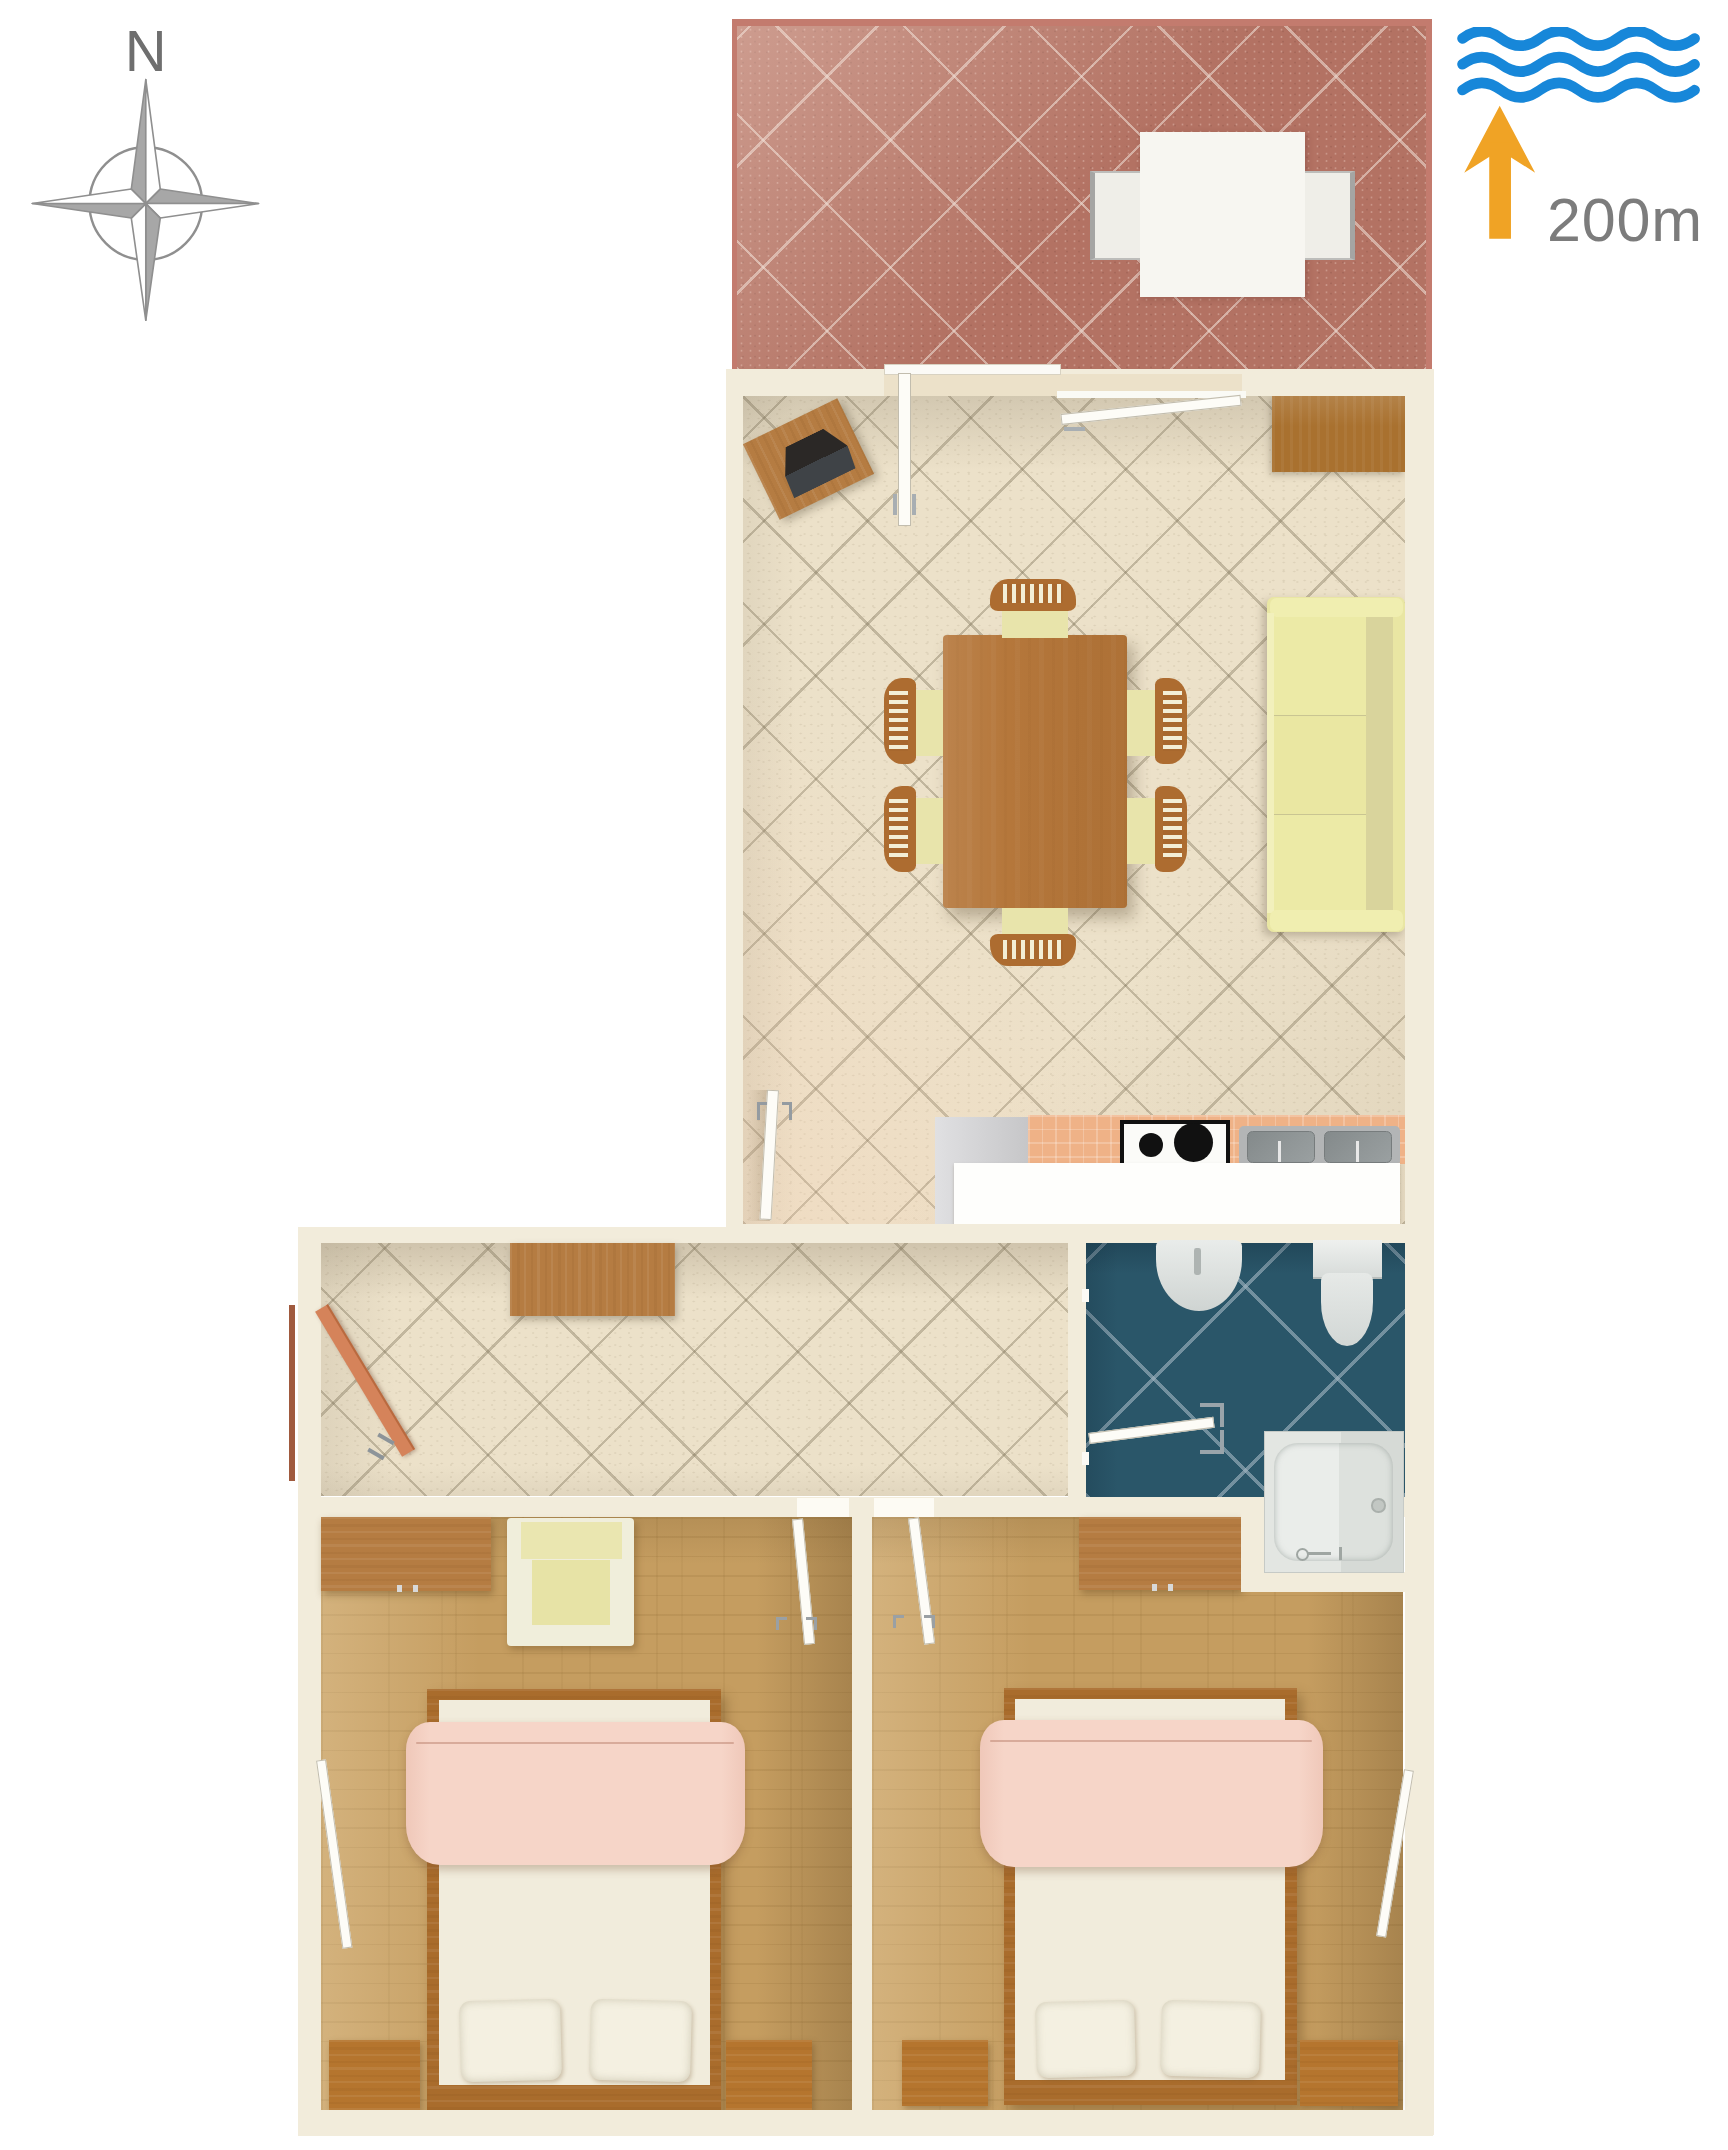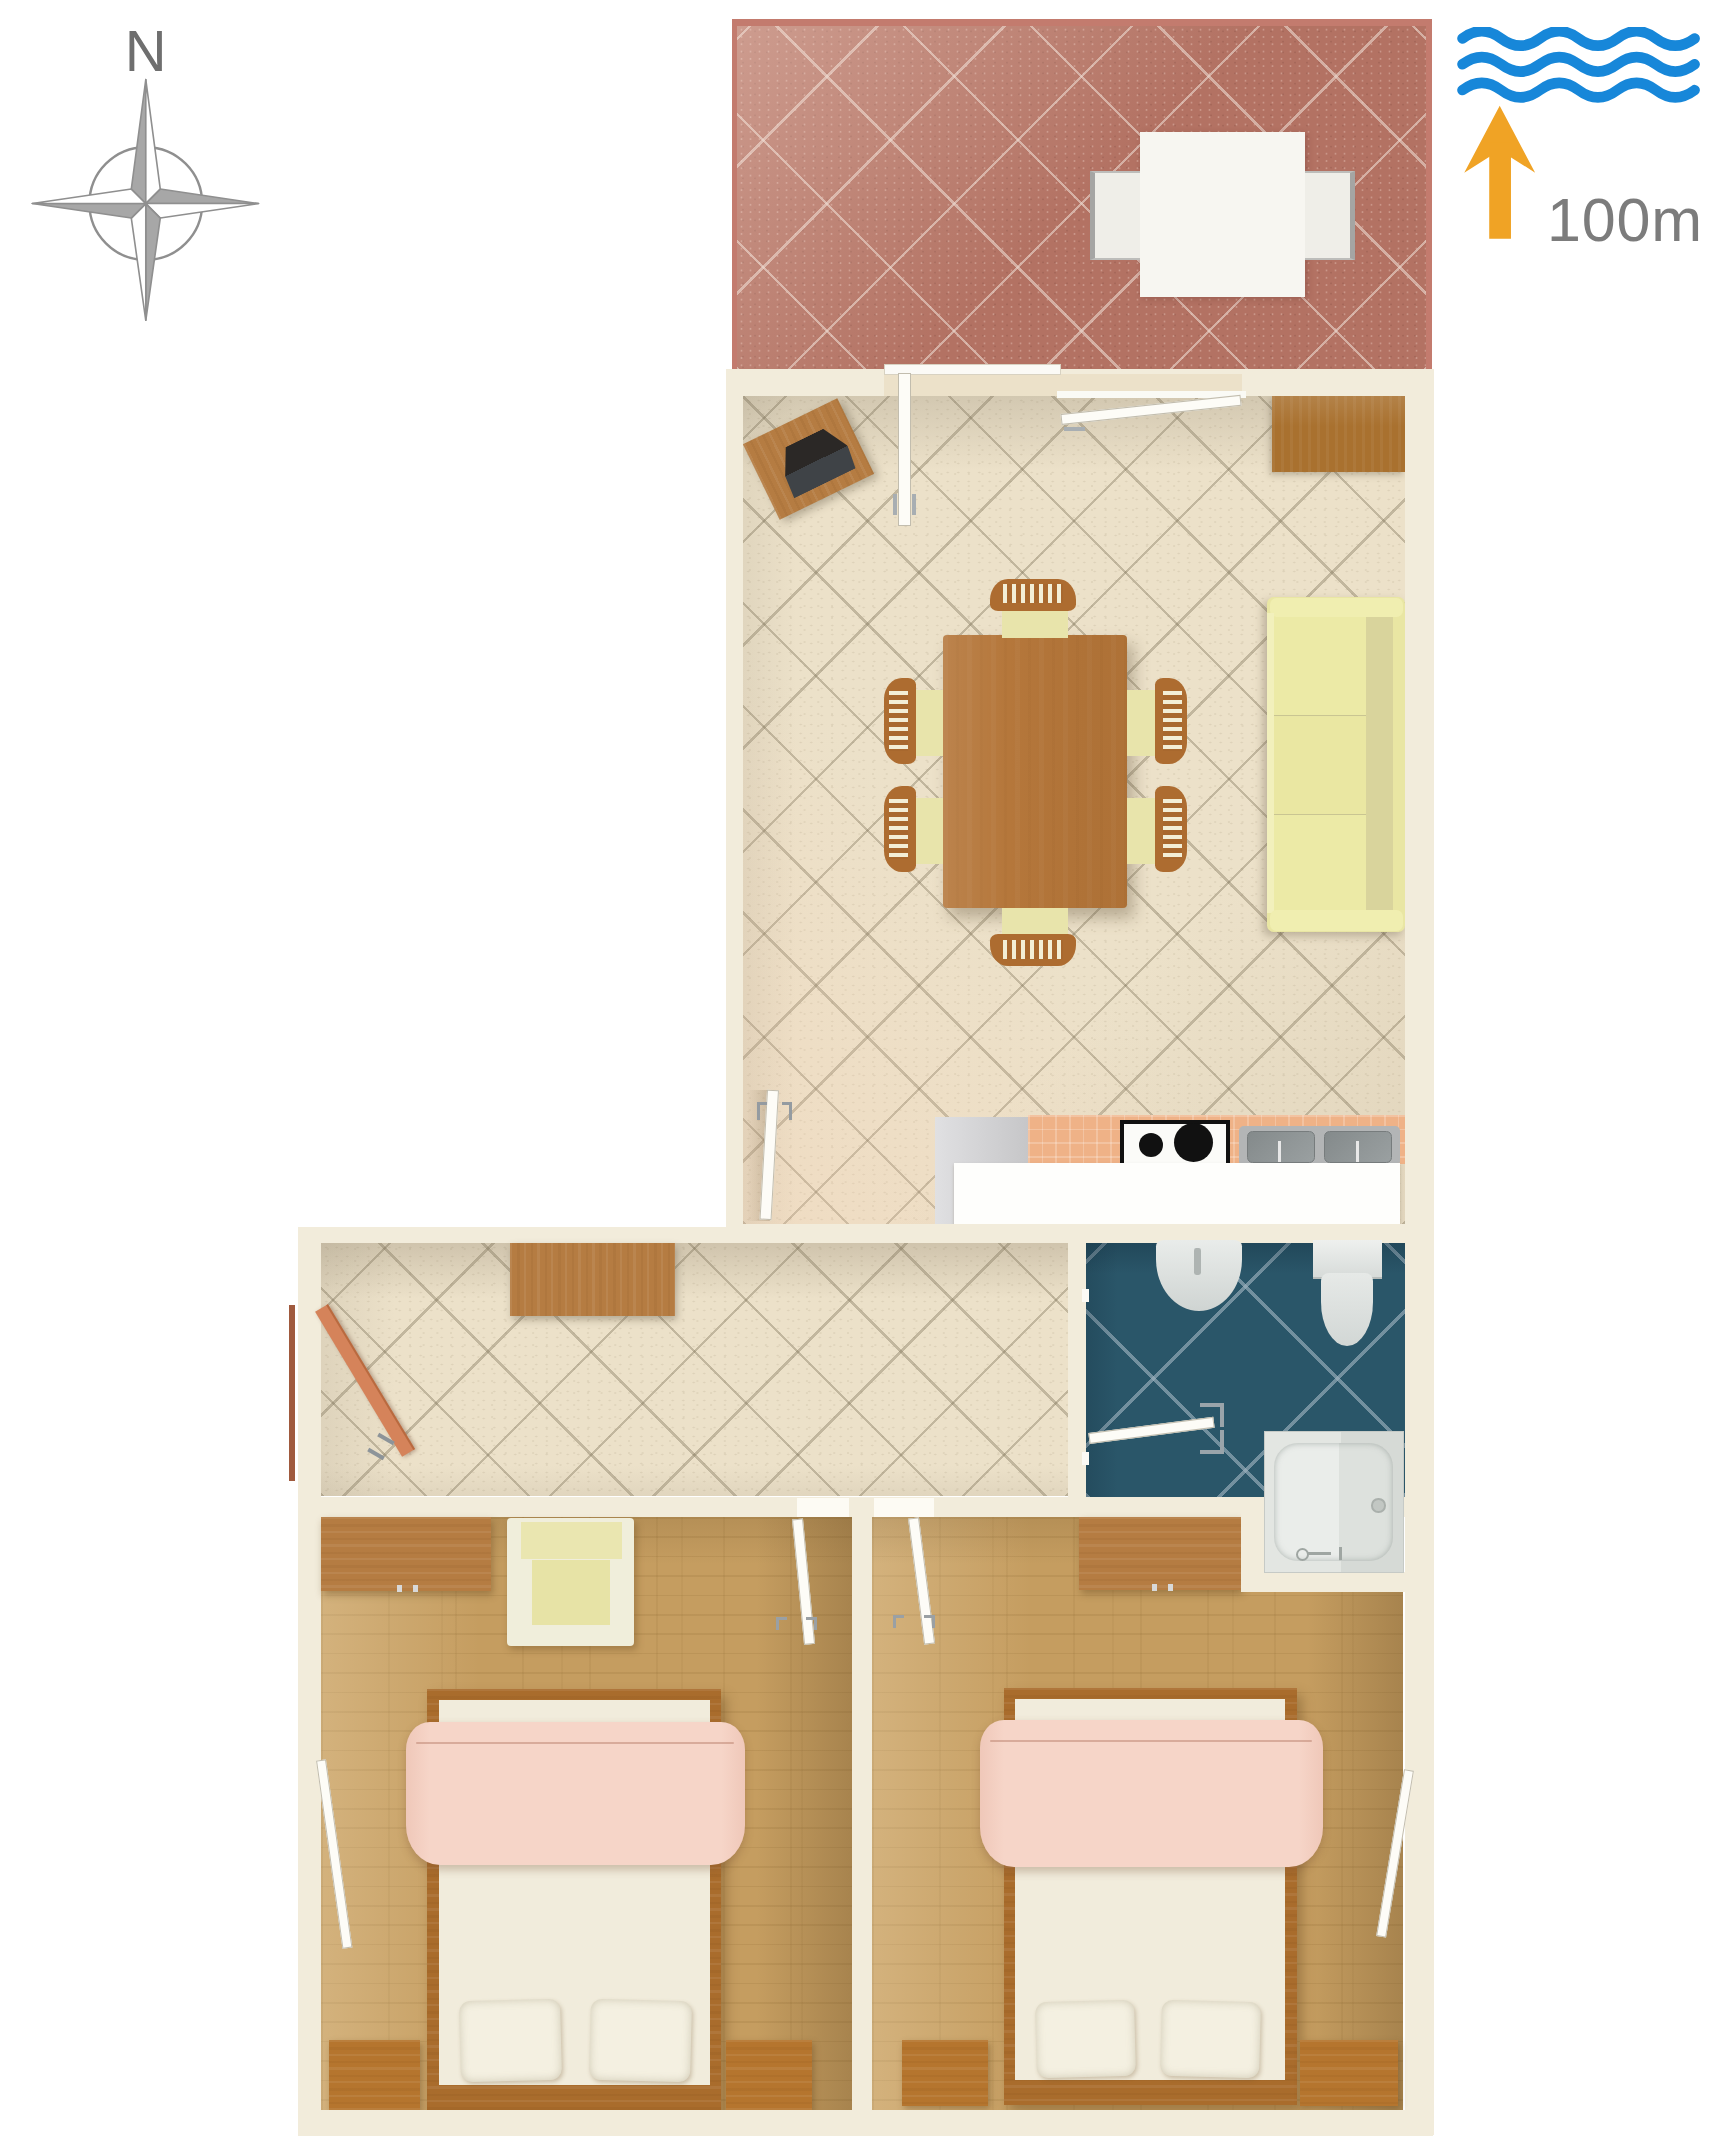--- a/index.html
+++ b/index.html
@@ -61,21 +61,21 @@
       <path d="M8 46 Q 32 28, 56 46 T 104 46 T 152 46 T 200 46 T 248 46 T 296 46"></path>
       <path d="M8 78 Q 32 60, 56 78 T 104 78 T 152 78 T 200 78 T 248 78 T 296 78"></path>
     </g>
   </svg>
 
   <svg class="abs" style="left:1452px;top:101px;" width="97" height="145" viewBox="0 0 120 180">
     <polygon points="59,6 103,89 59,61 15,89" fill="#f0a325"></polygon>
     <rect x="46" y="52" width="27" height="119" fill="#f0a325"></rect>
   </svg>
 
-  <div class="abs" style="left:1547px;top:185px;font-size:61px;color:#7c7c7c;letter-spacing:0.8px;">100m</div>
+  <div class="abs" style="left:1547px;top:185px;font-size:61px;color:#7c7c7c;letter-spacing:0.8px;">200m</div>
 
   <div class="abs" style="left:732px;top:19.4px;width:700px;height:350px;background:#c37b6e;"></div>
 
   <div class="abs tile-ter" style="left:737px;top:26px;width:689px;height:344px;"></div>
 
   <div class="abs" style="left:737px;top:26px;width:689px;height:344px;background:linear-gradient(135deg, rgba(255,235,225,.35), rgba(255,255,255,0) 50%);"></div>
 
   <div class="abs" style="left:1140px;top:132px;width:165px;height:165px;background:#f7f6f1;box-shadow:1.6px 2.4px 6.5px rgba(90,40,30,.25);"></div>
 
   <div class="abs" style="left:1090px;top:171px;width:50px;height:89px;background:#efeee8;border-left:5.6px solid #a5a5a3;border-top:2.4px solid #bdbdba;border-bottom:2.4px solid #bdbdba;box-sizing:border-box;"></div>

